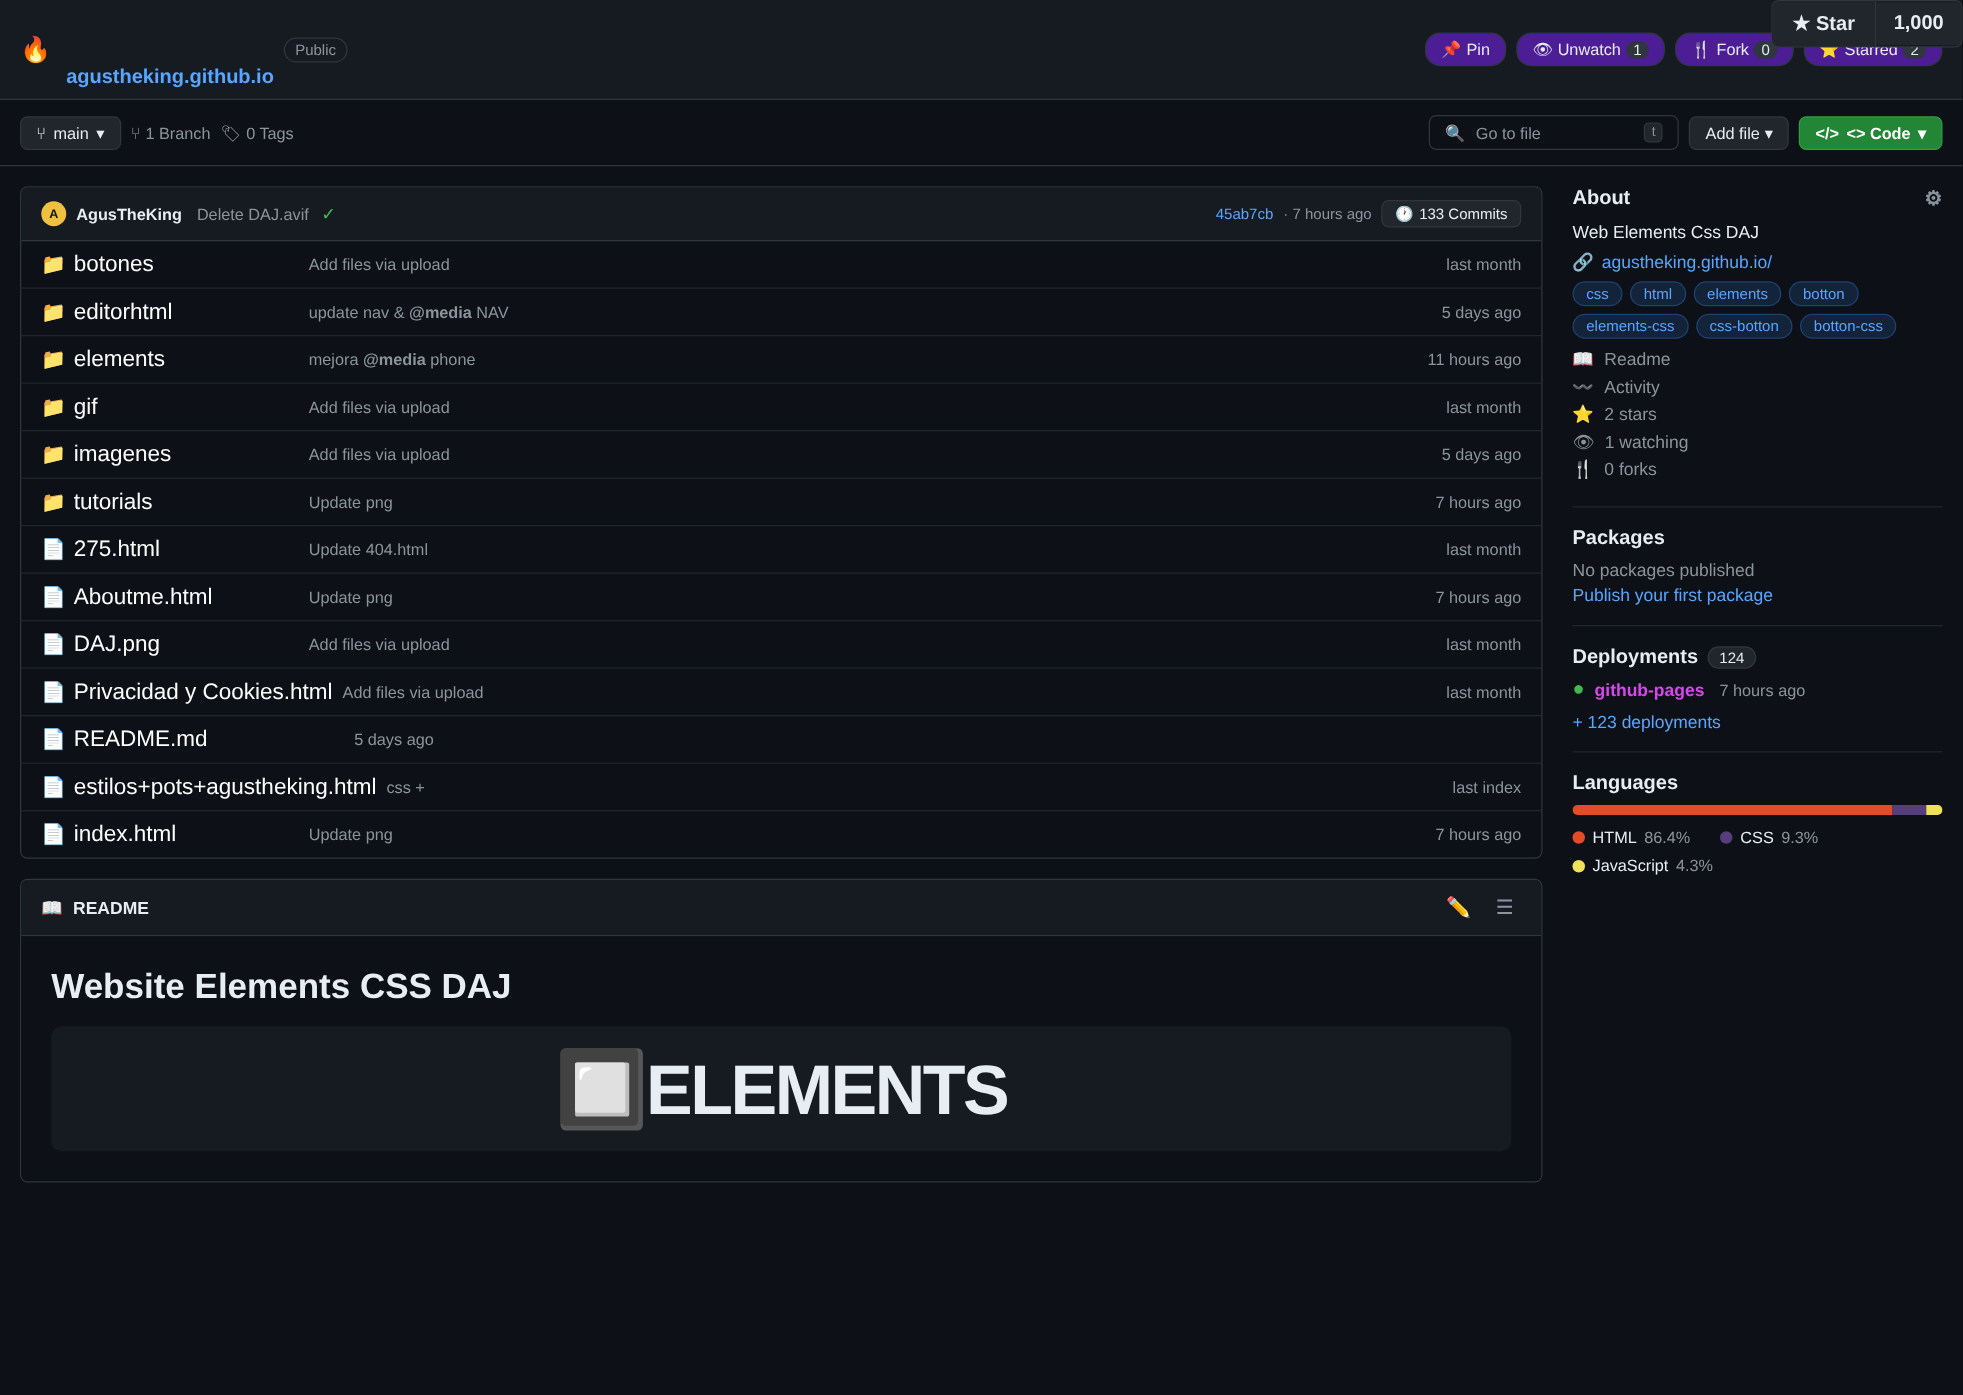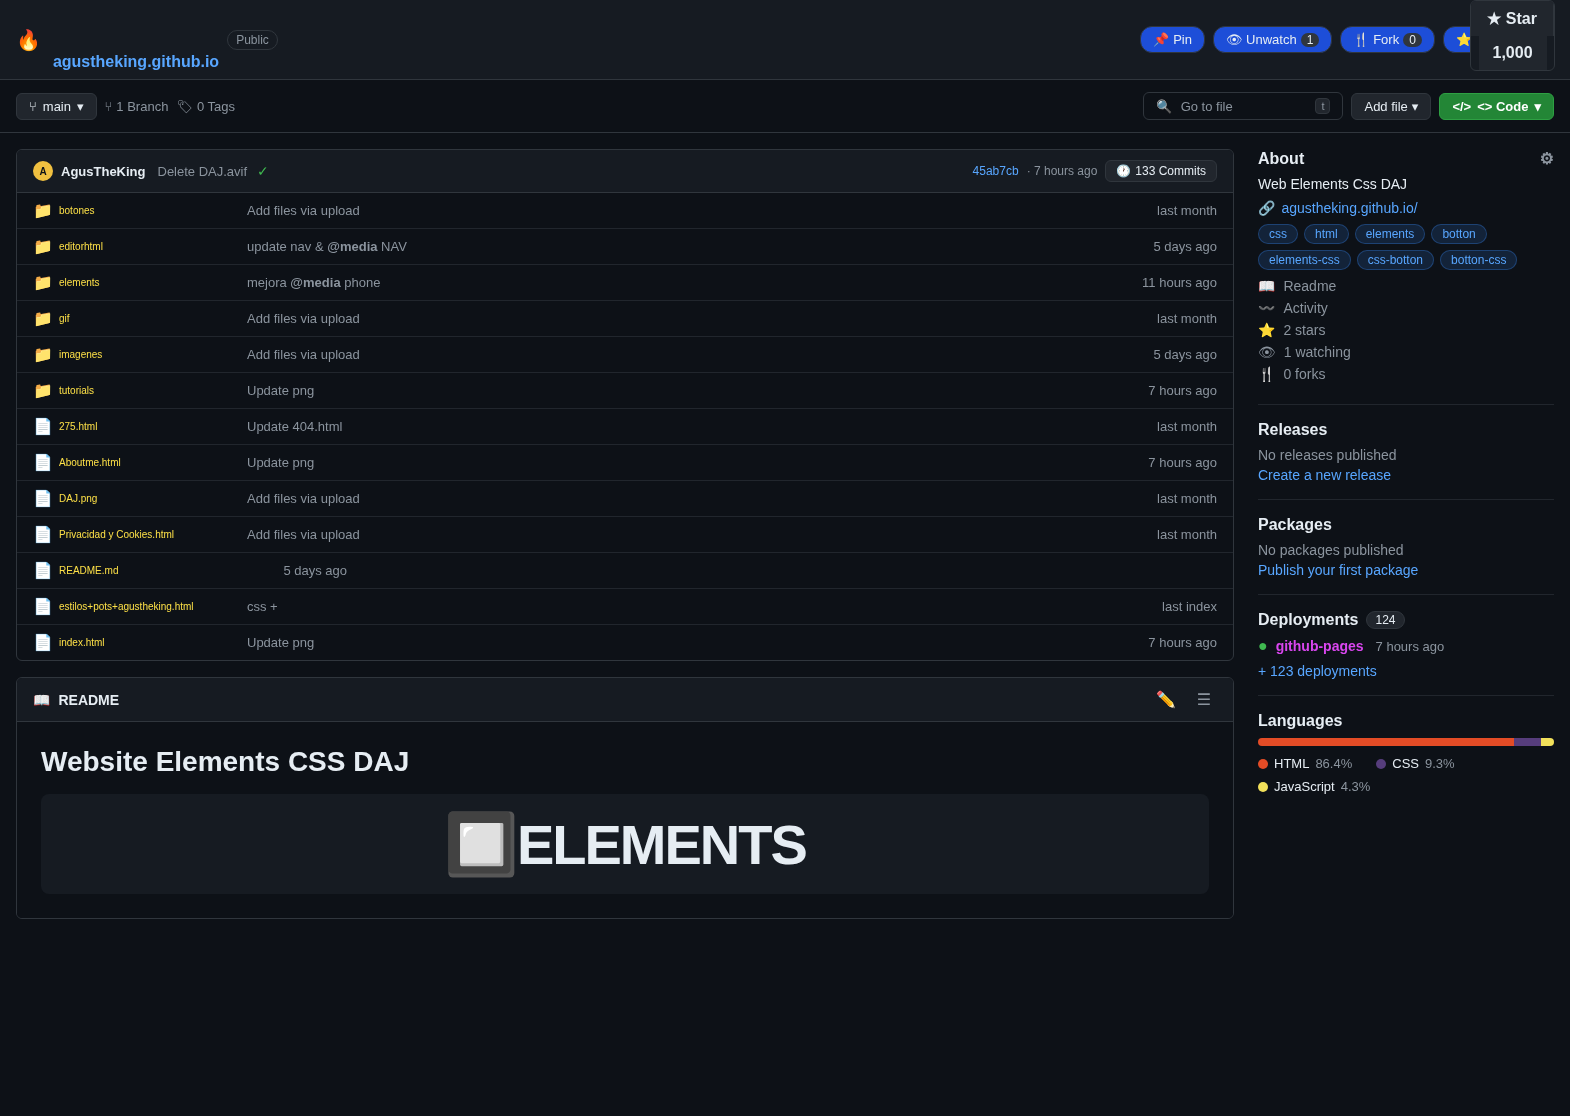--- a/index.html
+++ b/index.html
@@ -26,21 +26,21 @@
     .repo-name { color: #58a6ff; font-size: 16px; font-weight: 600; text-decoration: none; margin-top: 45px; }
     .public-badge {
       border: 1px solid #30363d;
       border-radius: 20px;
       padding: 2px 8px;
       font-size: 12px;
       color: #8b949e;
     }
     .topbar-actions { display: flex; align-items: center; gap: 8px; }
     .action-btn {
-      background: #1d4ed8;
+      background: #4c1d95;
       border: 1px solid #30363d;
       border-radius: 12px;
       color: #e6edf3;
       padding: 5px 12px;
       font-size: 13px;
       cursor: pointer;
       display: flex;
       align-items: center;
       gap: 4px;
     }
@@ -219,21 +219,21 @@
 
     .file-row {
       border-bottom: 1px solid #21262d;
       display: flex;
       align-items: center;
       padding: 8px 16px;
       gap: 8px;
     }
     .file-row:last-child { border-bottom: none; }
     .file-icon { color: #8b949e; font-size: 16px; width: 18px; flex-shrink: 0; }
-    .file-name { color: #fde047; font-size: 10px; min-width: 180px; text-decoration: none; }
+    .file-name { color: #ffffff; font-size: 18px; min-width: 180px; text-decoration: none; }
     .file-commit { color: #8b949e; font-size: 13px; flex: 1; }
     .file-time { color: #8b949e; font-size: 13px; text-align: right; min-width: 100px; }
 
     
     .readme-section {
       border: 1px solid #30363d;
       border-radius: 6px;
       margin-top: 16px;
       overflow: hidden;
     }
@@ -378,21 +378,21 @@
     <button class="action-btn">
       <span>🍴 Fork</span>
       <span class="count-badge">0</span>
     </button>
     <button class="action-btn">
       <span>⭐ Starred</span>
       <span class="count-badge">2</span>
     </button>
   </div>
 
-  <div class="star-section" style="top:0;right:15px;position:fixed;z-index:100;flex-direction:column;">
+  <div class="star-section" style="top:0;right:0;position:fixed;z-index:100;">
     <button class="star-btn">★ Star</button>
     <span class="star-count">1,000</span>
   </div>
 </div>
 
 <div class="subnav">
   <button class="branch-btn">
     <span>⑂</span>
     <span>main</span>
     <span>▾</span>
@@ -577,25 +577,20 @@
       <div class="sidebar-meta-item">
         <span>👁</span>
         <span>1 watching</span>
       </div>
       <div class="sidebar-meta-item">
         <span>🍴</span>
         <span>0 forks</span>
       </div>
     </div>
 
-    <div class="sidebar-section">
-      <div class="releases-title">Releases</div>
-      <p class="no-data">No releases published</p>
-      <a class="sidebar-meta-link">Create a new release</a>
-    </div>
 
     <div class="sidebar-section">
       <div class="releases-title">Packages</div>
       <p class="no-data">No packages published</p>
       <a class="sidebar-meta-link">Publish your first package</a>
     </div>
 
     <div class="sidebar-section">
       <div class="deployments-header">
         <span class="deployments-title">Deployments</span>

